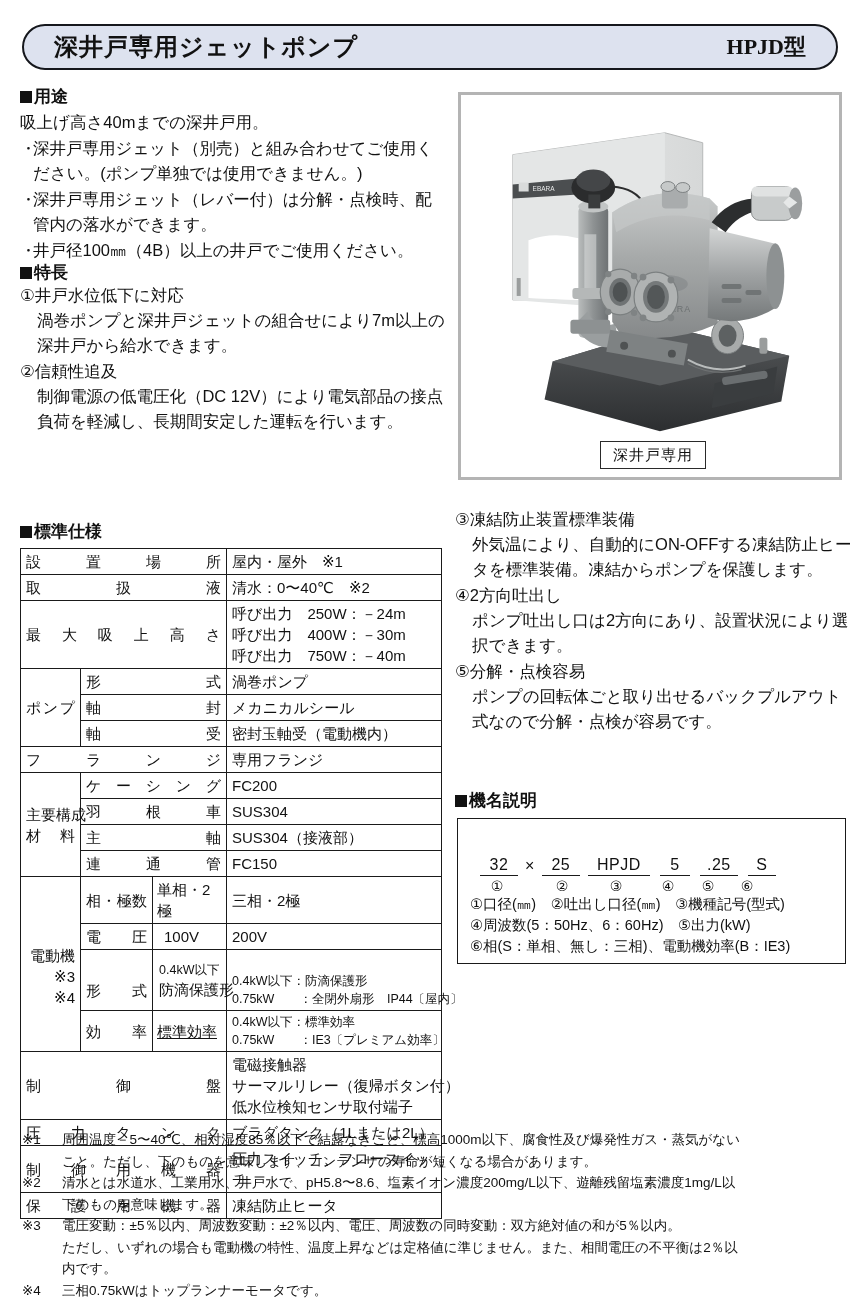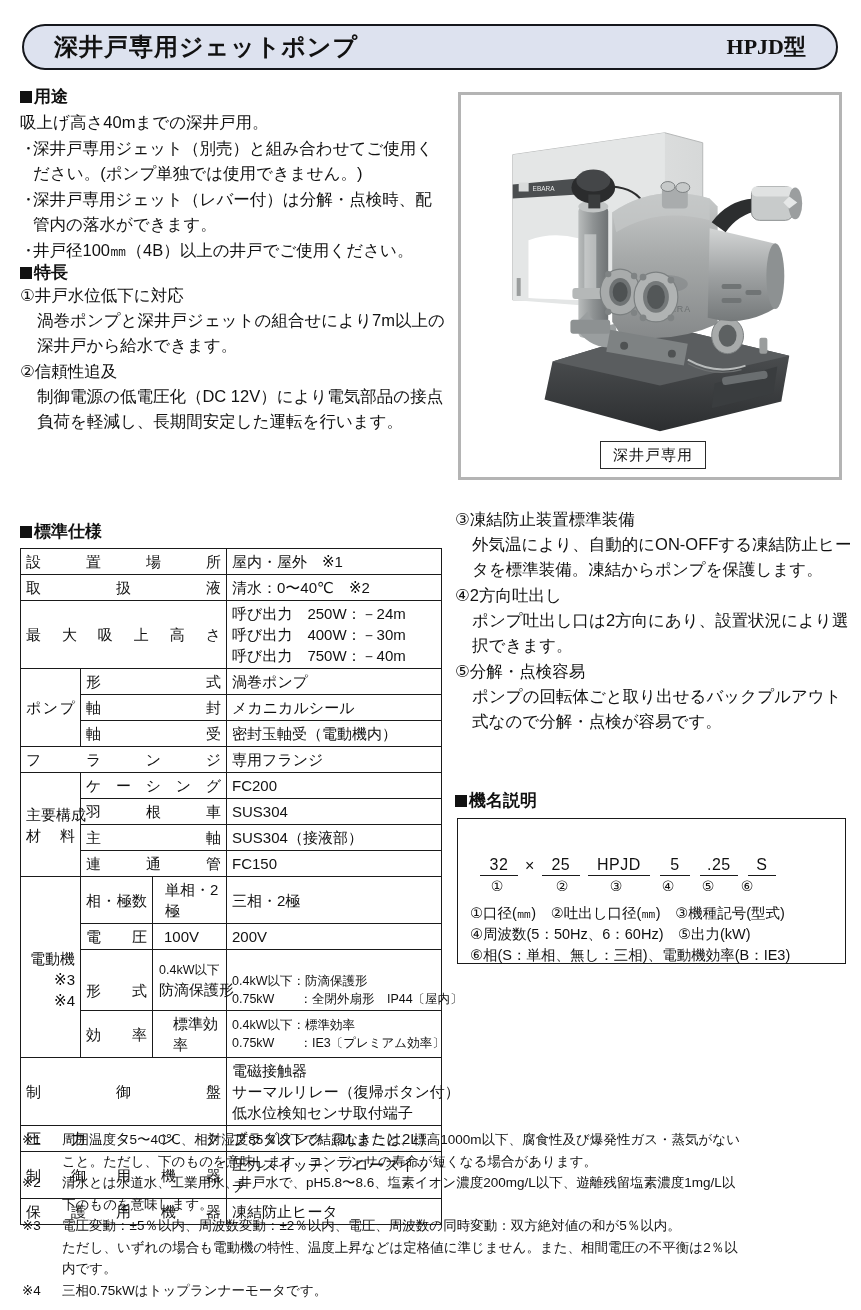--- a/index.html
+++ b/index.html
@@ -89,21 +89,21 @@
   .model-box{
     position:absolute;left:457px;top:818px;width:389px;height:146px;
     border:1.5px solid #1a1a1a;background:#fff;box-sizing:border-box;
     padding:9px 12px 0 12px;
   }
   .mn-row{display:flex;align-items:flex-end;font-size:16px;letter-spacing:0.5px;}
   .mn-seg{border-bottom:1.4px solid #1a1a1a;text-align:center;padding:0 2px 1px 2px;}
   .mn-x{padding:0 7px 1px 7px;}
   .mn-circ{display:flex;font-size:14px;margin-top:2px;}
   .mn-circ span{text-align:center;}
-  .mn-desc{font-size:14.5px;line-height:21px;margin-top:9px;}
+  .mn-desc{font-size:14.5px;line-height:21px;margin-top:0;}
 
   
   .notes{position:absolute;left:22px;top:1129px;width:828px;font-size:13.5px;line-height:21.5px;}
   .note-row{display:flex;}
   .note-tag{flex:0 0 40px;}
   .note-body{flex:1;}
 </style>
 </head>
 <body>
 
@@ -223,42 +223,42 @@
           <td class="val">FC150</td>
         </tr>
 
         <tr>
           <td class="vtop" rowspan="4" style="padding-top:26px;text-align:right;">
             <div class="nw">電動機</div>
             <div class="nw">※3</div>
             <div class="nw">※4</div>
           </td>
           <td class="lbl2 vtop">相・極数</td>
-          <td class="vtop" style="padding-left:12px;">単相・2極</td>
+          <td class="vtop" style="padding-left:4px;">単相・2極</td>
           <td class="vtop val">三相・2極</td>
         </tr>
         <tr>
           <td class="lbl2 vtop">電圧</td>
           <td class="vtop" style="padding-left:11px;">100V</td>
           <td class="vtop val">200V</td>
         </tr>
         <tr>
           <td class="lbl2 vtop" style="padding-top:22px;">形式</td>
           <td class="vtop" style="padding-left:6px;">
             <div class="sm nw">0.4kW以下</div>
             <div class="nw">防滴保護形</div>
           </td>
           <td class="vtop val" style="padding-top:22px;">
             <div class="sm nw">0.4kW以下：防滴保護形</div>
             <div class="sm nw">0.75kW　　：全閉外扇形　IP44〔屋内〕</div>
           </td>
         </tr>
         <tr>
           <td class="lbl2 vtop">効率</td>
-          <td class="vtop" style="padding-left:20px;">標準効率</td>
+          <td class="vtop" style="padding-left:4px;text-decoration:underline;">標準効率</td>
           <td class="vtop val">
             <div class="sm nw">0.4kW以下：標準効率</div>
             <div class="sm nw">0.75kW　　：IE3〔プレミアム効率〕</div>
           </td>
         </tr>
 
         <tr>
           <td class="lbl" colspan="3">制御盤</td>
           <td class="val">
             <div class="nw">電磁接触器</div>

